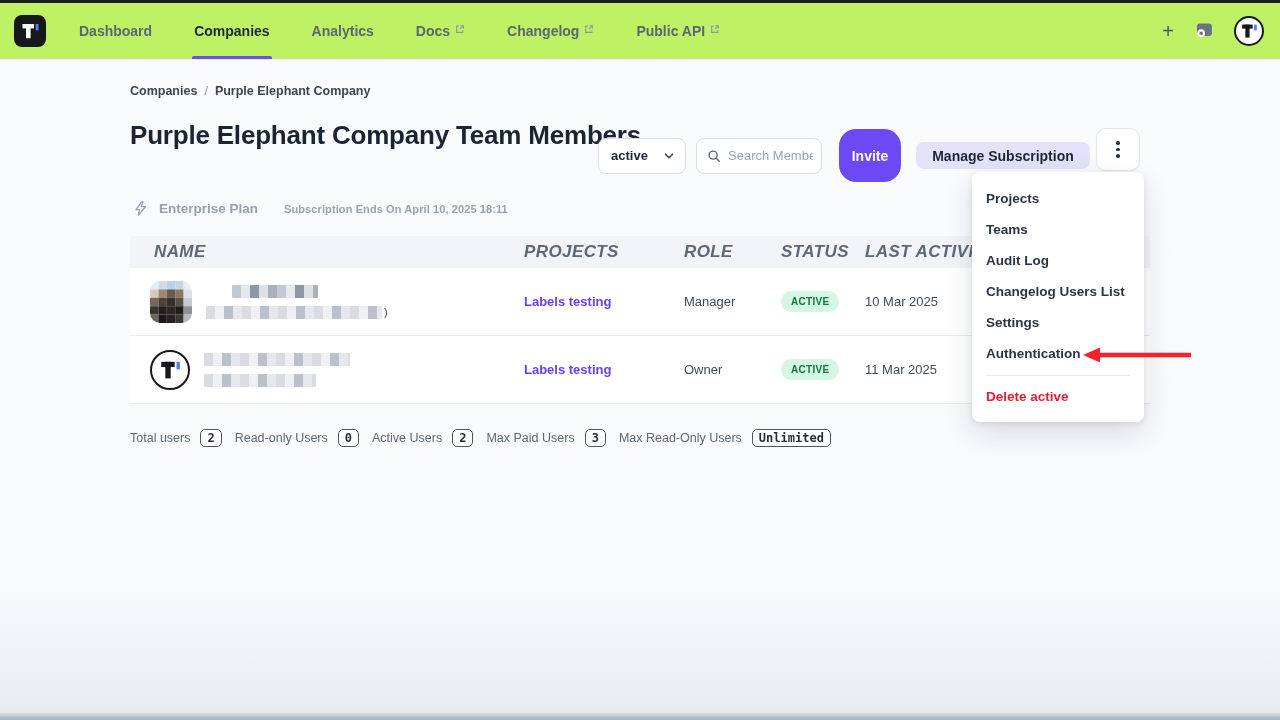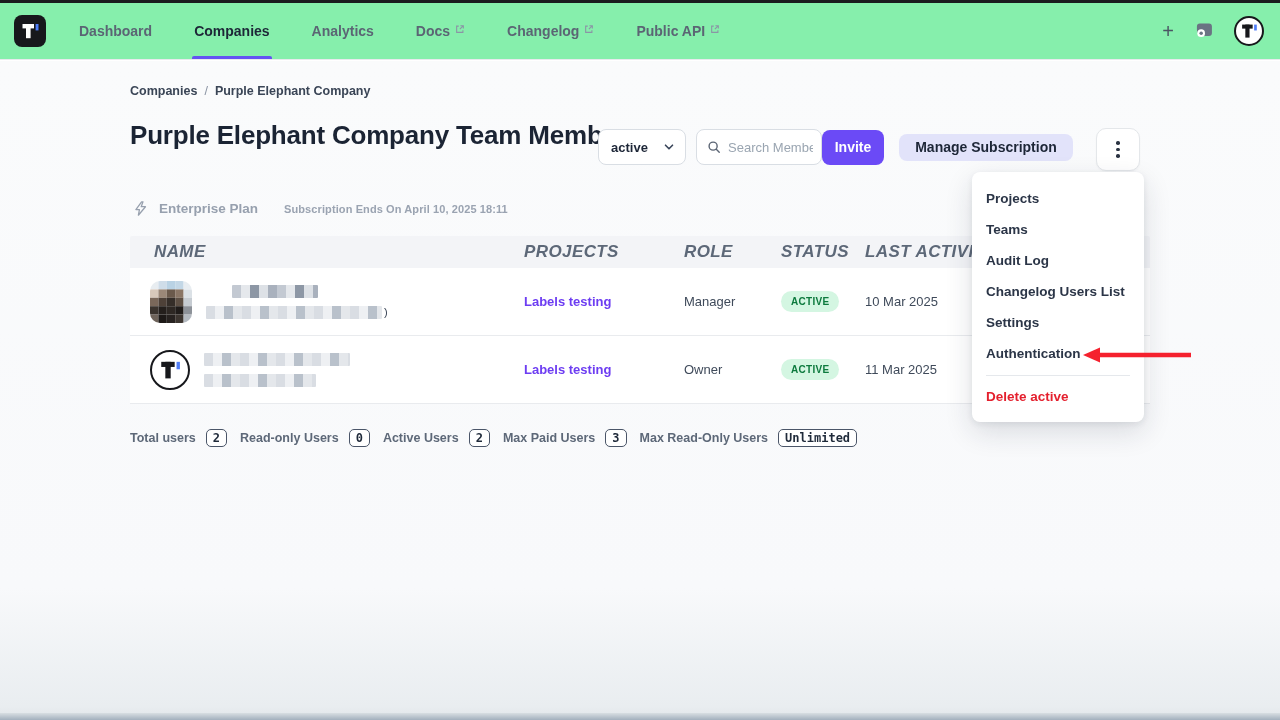--- a/index.html
+++ b/index.html
@@ -4,21 +4,21 @@
 <style>
   * { margin:0; padding:0; box-sizing:border-box; }
   html,body { width:1280px; height:720px; overflow:hidden; }
   body { font-family:"Liberation Sans", sans-serif; background:#fff; }
   .screen { position:relative; width:1280px; height:720px; overflow:hidden; background:#fff; }
 
   
   .top-strip { position:absolute; top:0; left:0; width:1280px; height:3px; background:#1b1c1f; z-index:50; }
 
   
-  .nav { position:absolute; top:3px; left:0; width:1280px; height:57px; background:#86efac;
+  .nav { position:absolute; top:3px; left:0; width:1280px; height:57px; background:#bef264;
          border-bottom:1px solid #e8eaee; display:flex; align-items:center; z-index:20; }
   .nav-logo { width:32px; height:32px; background:#17181c; border-radius:8px; margin:0 12px 0 14px;
               display:flex; align-items:center; justify-content:center; }
   .nav-logo svg { width:24px; height:24px; color:#fff; }
   .nav-items { display:flex; align-items:stretch; height:100%; }
   .nav-item { display:flex; align-items:center; gap:5px; padding:0 16px; margin:0 5px; cursor:pointer;
               font-size:14px; font-weight:700; color:#5b6574; position:relative; }
   .nav-item.active { color:#1d2637; }
   .nav-item.active::after { content:""; position:absolute; left:14px; right:14px; bottom:0; height:3px;
               background:#6452f2; border-radius:2px 2px 0 0; }
@@ -49,22 +49,22 @@
   .select { width:88px; height:36px; background:#fff; border:1px solid #d9dee4; border-radius:8px;
             display:flex; align-items:center; justify-content:space-between; padding:0 10px 0 12px;
             font-size:13px; font-weight:700; color:#1d2637; cursor:pointer; }
   .select svg { width:12px; height:12px; color:#39455a; }
   .searchbox { width:126px; height:36px; background:#fff; border:1px solid #d9dee4; border-radius:8px;
             display:flex; align-items:center; gap:7px; padding:0 8px 0 10px; margin-left:10px; }
   .searchbox svg { width:14px; height:14px; color:#5b6574; flex:none; }
   .searchbox input { border:none; outline:none; width:100%; font-size:13px; color:#1d2637;
             font-family:"Liberation Sans", sans-serif; background:transparent; }
   .searchbox input::placeholder { color:#9aa5b1; }
-  .btn-invite { width:62px; height:35px; background:#6b4af6; color:#fff; border:none;
-            border-radius:8px; font-size:14px; font-weight:700; cursor:pointer; font-family:inherit; }
+  .btn-invite { width:62px; height:53px; margin-left:17px; background:#6b4af6; color:#fff; border:none;
+            border-radius:17px; font-size:14px; font-weight:700; cursor:pointer; font-family:inherit; }
   .btn-manage { width:174px; height:27px; margin-left:15px; background:#e2e3fa; color:#1d2637; border:none;
             border-radius:8px; font-size:14px; font-weight:700; cursor:pointer; font-family:inherit; }
   .btn-kebab { position:absolute; top:67px; left:1096px; width:44px; height:43px; background:#fff;
             border:1px solid #e4e7ea; border-radius:10px; cursor:pointer; display:flex; flex-direction:column;
             align-items:center; justify-content:center; gap:3px; box-shadow:0 1px 2px rgba(20,30,50,.04); }
   .btn-kebab i { width:3.5px; height:3.5px; border-radius:50%; background:#2a3342; }
 
   
   .plan { position:absolute; top:139px; left:132px; display:flex; align-items:center; gap:10px; }
   .plan svg { width:17px; height:17px; color:#97a0ae; }
@@ -95,21 +95,21 @@
   .proj-link { width:160px; font-size:13px; font-weight:700; color:#6d3df2; cursor:pointer; }
   .role-cell { width:97px; font-size:13px; color:#3f4a5a; }
   .status-cell { width:84px; }
   .badge { display:inline-block; background:#d4f6e2; color:#0d7a3e; font-size:10px; font-weight:700;
            letter-spacing:.3px; padding:5px 10px; border-radius:11px; }
   .last-cell { width:160px; font-size:13px; color:#3f4a5a; }
 
   
   .stats { position:absolute; top:368px; left:130px; display:flex; align-items:center; gap:13px; }
   .stat { display:flex; align-items:center; gap:10px; }
-  .stat-label { font-size:12.5px; font-weight:700; color:#5d6878; }
+  .stat-label { font-size:12.5px; font-weight:400; color:#5d6878; }
   .stat-value { font-family:"DejaVu Sans Mono", monospace; font-size:12px; font-weight:700; color:#1f2a3a;
            border:1.4px solid #4a5568; border-radius:5px; padding:1px 6px; background:#fff; min-width:14px;
            text-align:center; }
 
   
   .menu { position:absolute; top:111px; left:972px; width:172px; background:#fff; border-radius:8px;
           box-shadow:0 10px 28px rgba(25,35,55,.14), 0 2px 6px rgba(25,35,55,.08);
           padding:11px 0 10px; z-index:30; }
   .menu-item { padding:8px 14px; font-size:13.5px; font-weight:600; color:#2b3547; cursor:pointer; }
   .menu-divider { height:1px; background:#e5e8ec; margin:6px 14px 5px; }

